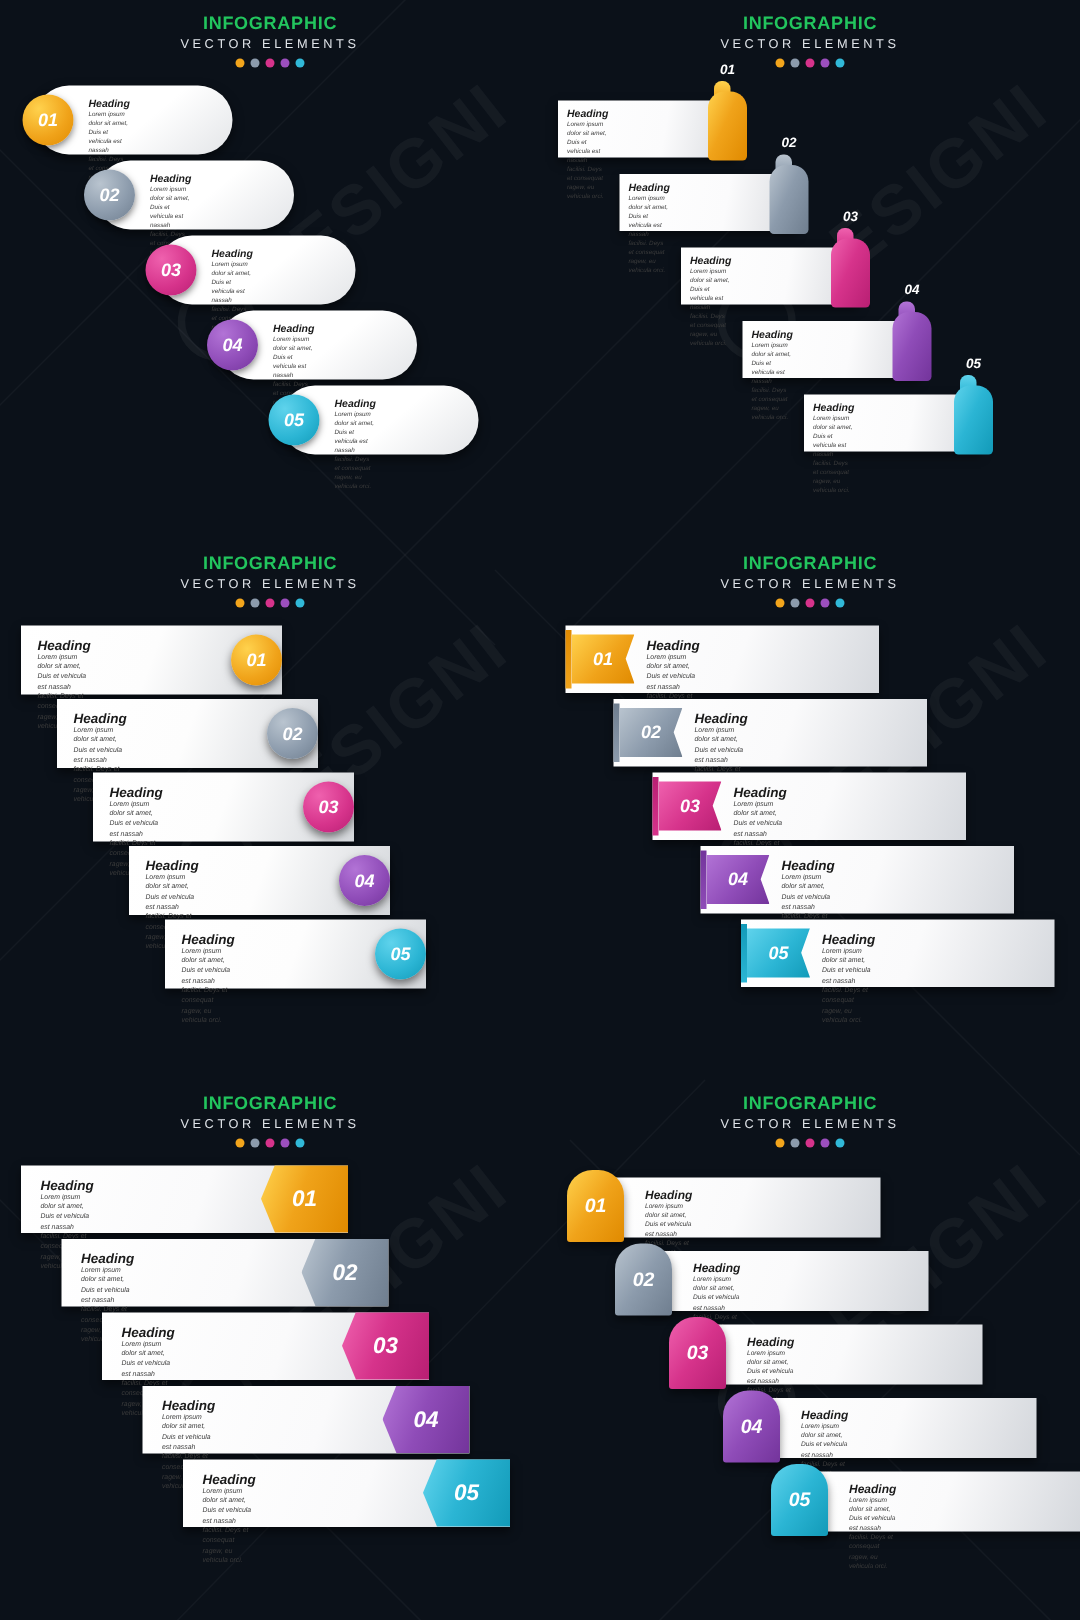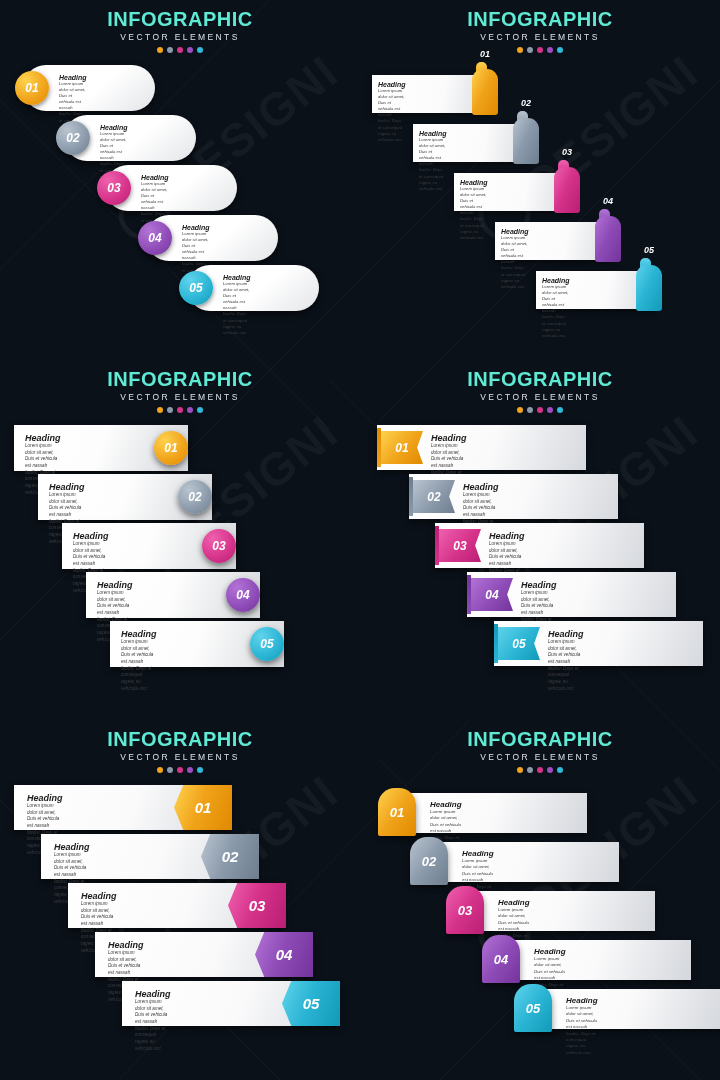--- a/index.html
+++ b/index.html
@@ -26,21 +26,21 @@
   }
 
   
   .sheet { position:relative; z-index:2; width:720px; height:1080px;
            display:grid; grid-template-columns:360px 360px; grid-template-rows:360px 360px 360px; }
   .panel { position:relative; overflow:hidden; }
 
   
   .p-head { text-align:center; padding-top:9px; }
   .p-title {
-    color:#5eead4; font-size:20px; font-weight:bold; letter-spacing:.5px;
+    color:#22c55e; font-size:12px; font-weight:bold; letter-spacing:.5px;
     line-height:1.05;
   }
   .p-sub {
     color:#dfe3e8; font-size:8.5px; letter-spacing:2.4px; margin-top:2px; font-weight:normal;
   }
   .p-dots { margin-top:5px; display:flex; justify-content:center; gap:4px; }
   .p-dots i { width:6px; height:6px; border-radius:50%; display:block; }
 
   
   .rows { position:relative; margin-top:12px; height:290px; }

